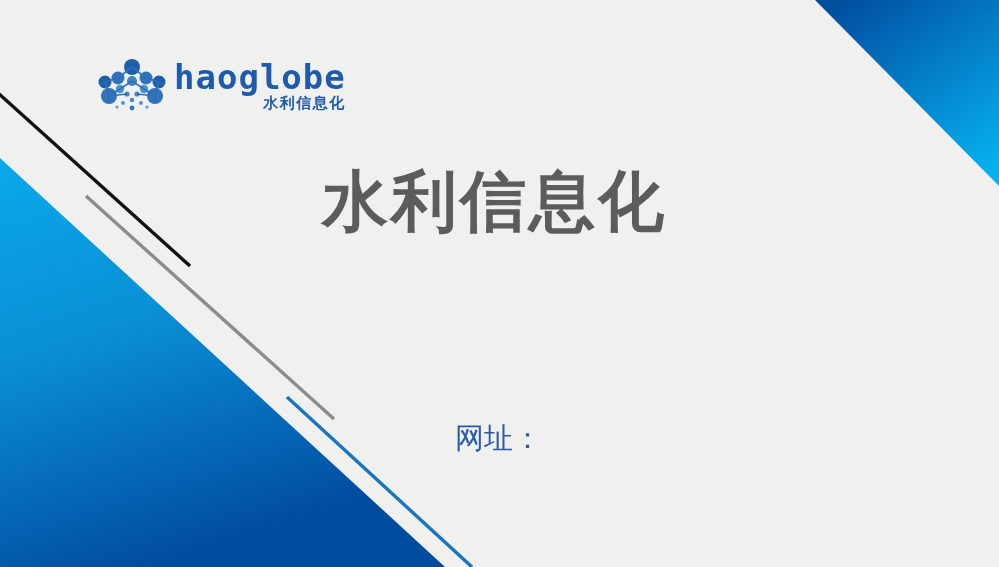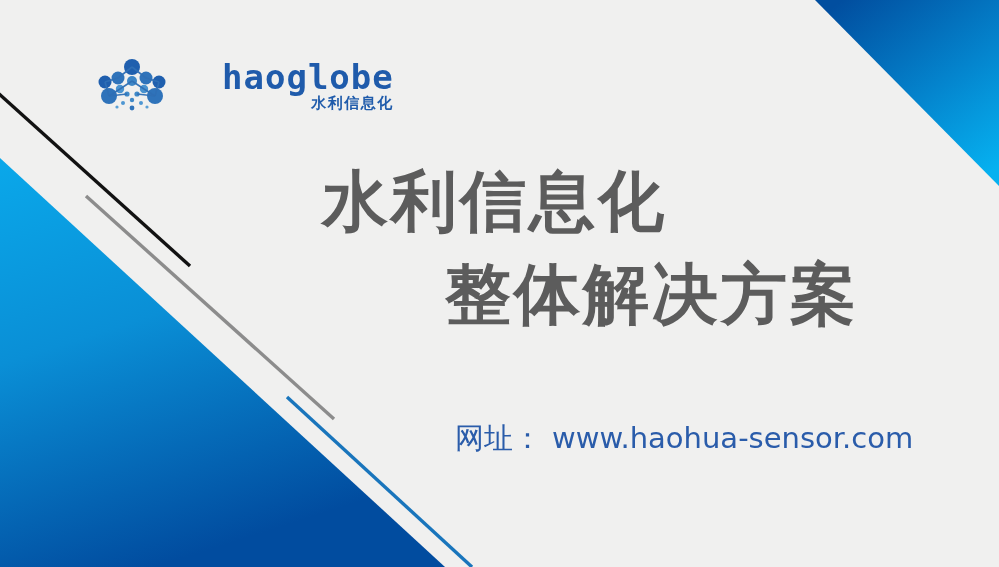--- a/index.html
+++ b/index.html
@@ -44,21 +44,20 @@
     padding-top: 2px;
   }
   .logo-wordmark {
     font-family: "DejaVu Sans Mono", "Liberation Mono", monospace;
     font-size: 34px;
     line-height: 34px;
     font-weight: 700;
     letter-spacing: 1px;
     color: #1f5bab;
     white-space: nowrap;
-    margin-left: 48px;
   }
   .logo-sub {
     font-family: "DejaVu Sans", "Liberation Sans", sans-serif;
     font-size: 15px;
     line-height: 17px;
     font-weight: 700;
     letter-spacing: 1.5px;
     color: #1f5bab;
     white-space: nowrap;
     margin-top: 1px;
@@ -165,20 +164,18 @@
         <line x1="59" y1="38" x2="41" y2="36"></line>
       </g>
     </svg>
     <div class="logo-text-wrap">
       <div class="logo-wordmark">haoglobe</div>
       <div class="logo-sub">水利信息化</div>
     </div>
   </div>
 
   <div class="title-line" id="title-line-1">水利信息化</div>
-  <div class="title-line" id="title-line-2">整体解决方案</div>
 
   <div class="url-line">
     <span class="url-label">网址：</span>
-    <span class="url-value">www.haohua-sensor.com</span>
   </div>
 
 </div>
 
 </body></html>

